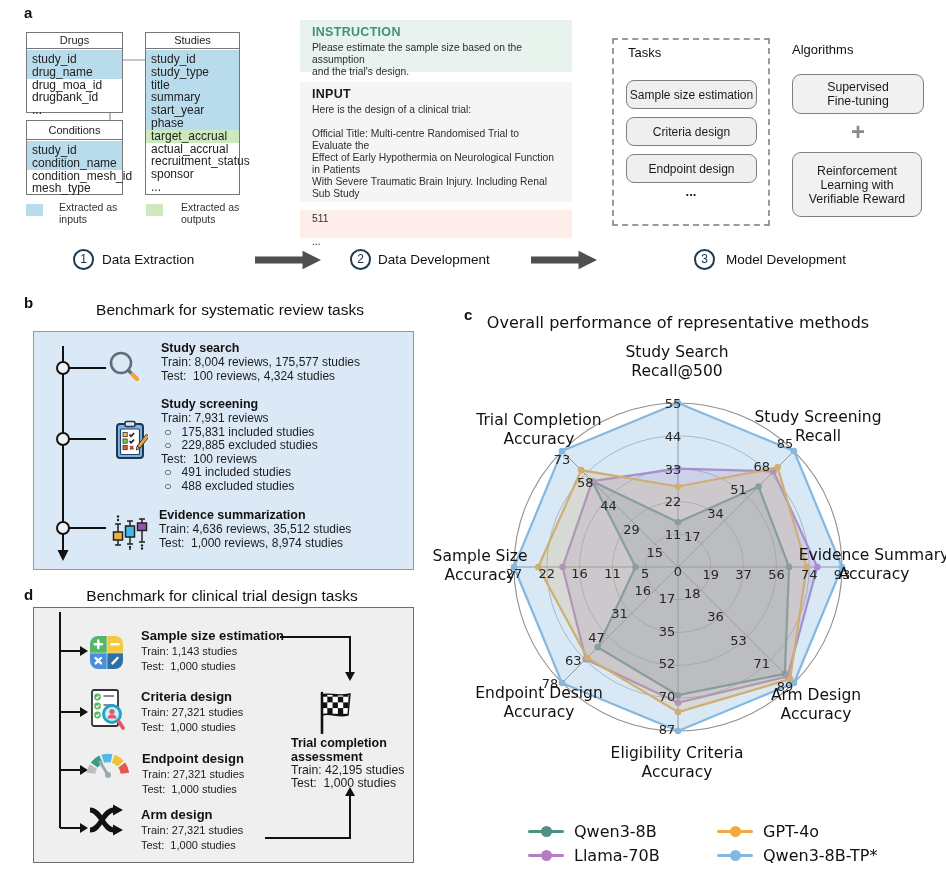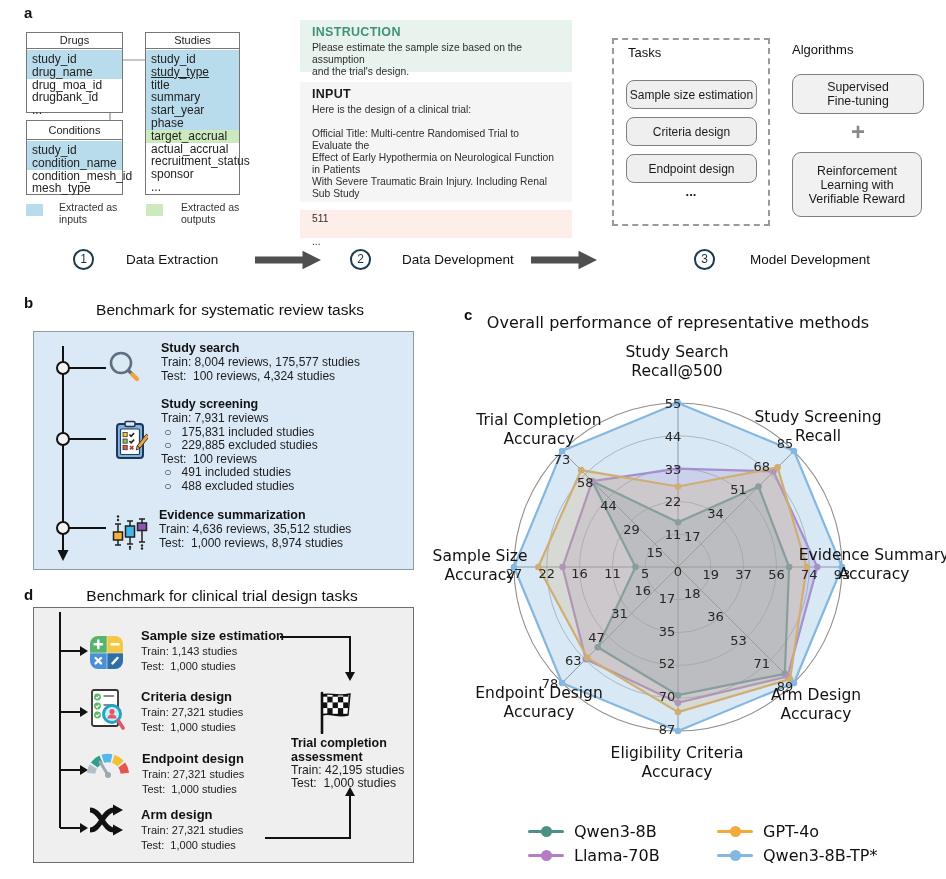--- a/index.html
+++ b/index.html
@@ -23,21 +23,21 @@
   
   .dashedbox{position:absolute;border:2px dashed #9a9a9a;box-sizing:border-box;}
   .taskbtn{position:absolute;background:#efefef;border:1.3px solid #7f7f7f;border-radius:8px;
            box-sizing:border-box;font-size:12px;color:#1a1a1a;display:flex;align-items:center;justify-content:center;}
   .algbox{position:absolute;background:#f1f1f1;border:1.3px solid #7f7f7f;border-radius:9px;
           box-sizing:border-box;font-size:12.3px;color:#1a1a1a;display:flex;align-items:center;justify-content:center;text-align:center;}
   .secttitle{position:absolute;font-size:13px;color:#111;}
   
   .stepnum{position:absolute;width:21px;height:21px;border:2px solid #1d3b50;border-radius:50%;
            box-sizing:border-box;text-align:center;line-height:17px;font-size:12px;color:#16324a;background:#fff;}
-  .steplabel{position:absolute;font-size:13.5px;color:#111;margin-left:24px;}
+  .steplabel{position:absolute;font-size:13.5px;color:#111;}
   .block-arrow{position:absolute;background:#4f4f4f;width:66px;height:22px;
                clip-path:polygon(0 34%,72% 34%,72% 8%,100% 50%,72% 92%,72% 66%,0 66%);}
   
   .panelbox-b{position:absolute;left:33px;top:331px;width:381px;height:239px;background:#dbe9f7;border:1.2px solid #8e9aa6;box-sizing:border-box;}
   .panelbox-d{position:absolute;left:33px;top:607px;width:381px;height:256px;background:#efefef;border:1.4px solid #6e6e6e;box-sizing:border-box;}
   .ptitle{position:absolute;font-size:15.5px;color:#111;text-align:center;}
   .bd-item .ti{font-size:12.5px;font-weight:bold;color:#111;}
   .bd-item .bo{font-size:12px;line-height:13.6px;color:#1c1c1c;margin-top:1px;}
   .bd-item{position:absolute;}
   .d-item .ti{font-size:13px;font-weight:bold;color:#111;}
@@ -118,21 +118,21 @@
       <div class="trow" style="top: 32.8px;">drug_name</div>
       <div class="trow" style="top: 45.6px;">drug_moa_id</div>
       <div class="trow" style="top: 58.4px;">drugbank_id</div>
       <div class="trow" style="top: 71.2px;">...</div>
     </div>
   <div class="dbtable" style="left:145px;top:32px;width:95px;height:163px">
       <div class="hdr" style="top: 0px; height: 15.6px; line-height: 15.6px;">Studies</div>
       <div class="band" style="top: 17px; height: 79.8px; background: rgb(185, 220, 236);"></div>
       <div class="band" style="top: 96.8px; height: 12.8px; background: rgb(205, 234, 191);"></div>
       <div class="trow" style="top: 20px;">study_id</div>
-      <div class="trow" style="top: 32.8px; text-decoration: underline;">study_type</div>
+      <div class="trow" style="top: 32.8px;">study_type</div>
       <div class="trow" style="top: 45.6px;">title</div>
       <div class="trow" style="top: 58.4px;">summary</div>
       <div class="trow" style="top: 71.2px;">start_year</div>
       <div class="trow" style="top: 84px;">phase</div>
       <div class="trow" style="top: 96.8px;">target_accrual</div>
       <div class="trow" style="top: 109.6px;">actual_accrual</div>
       <div class="trow" style="top: 122.4px;">recruitment_status</div>
       <div class="trow" style="top: 135.2px;">sponsor</div>
       <div class="trow" style="top: 148px;">...</div>
     </div>

